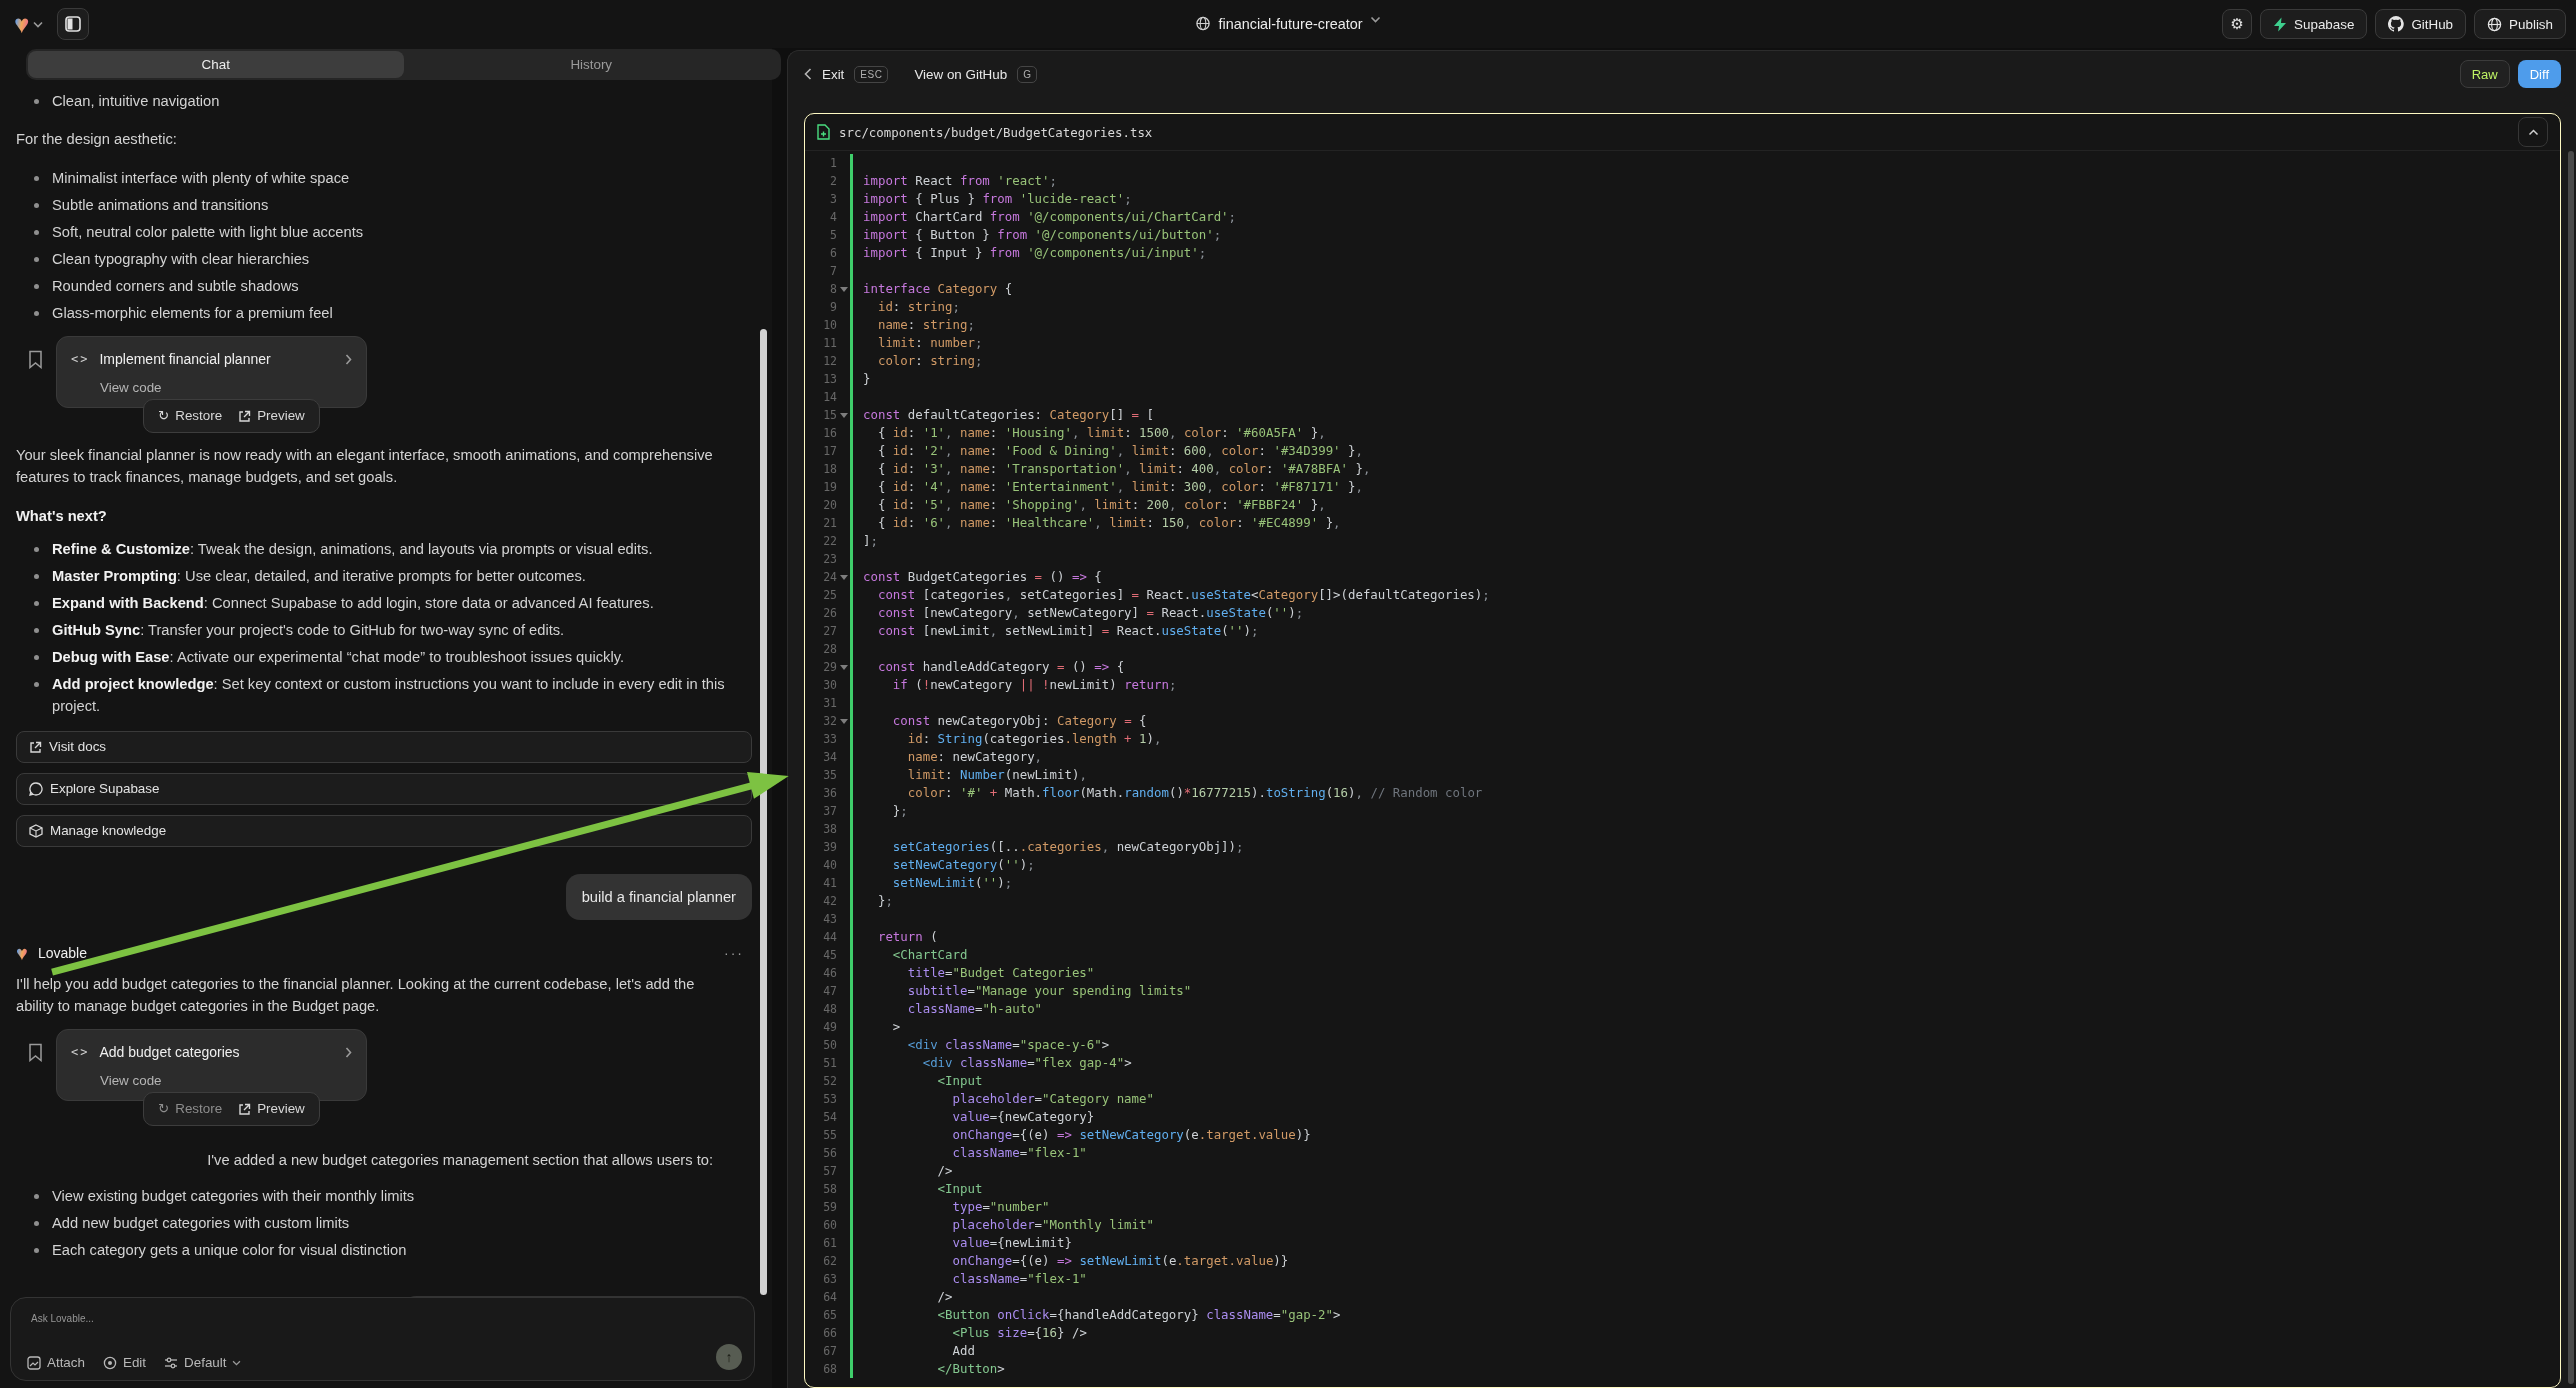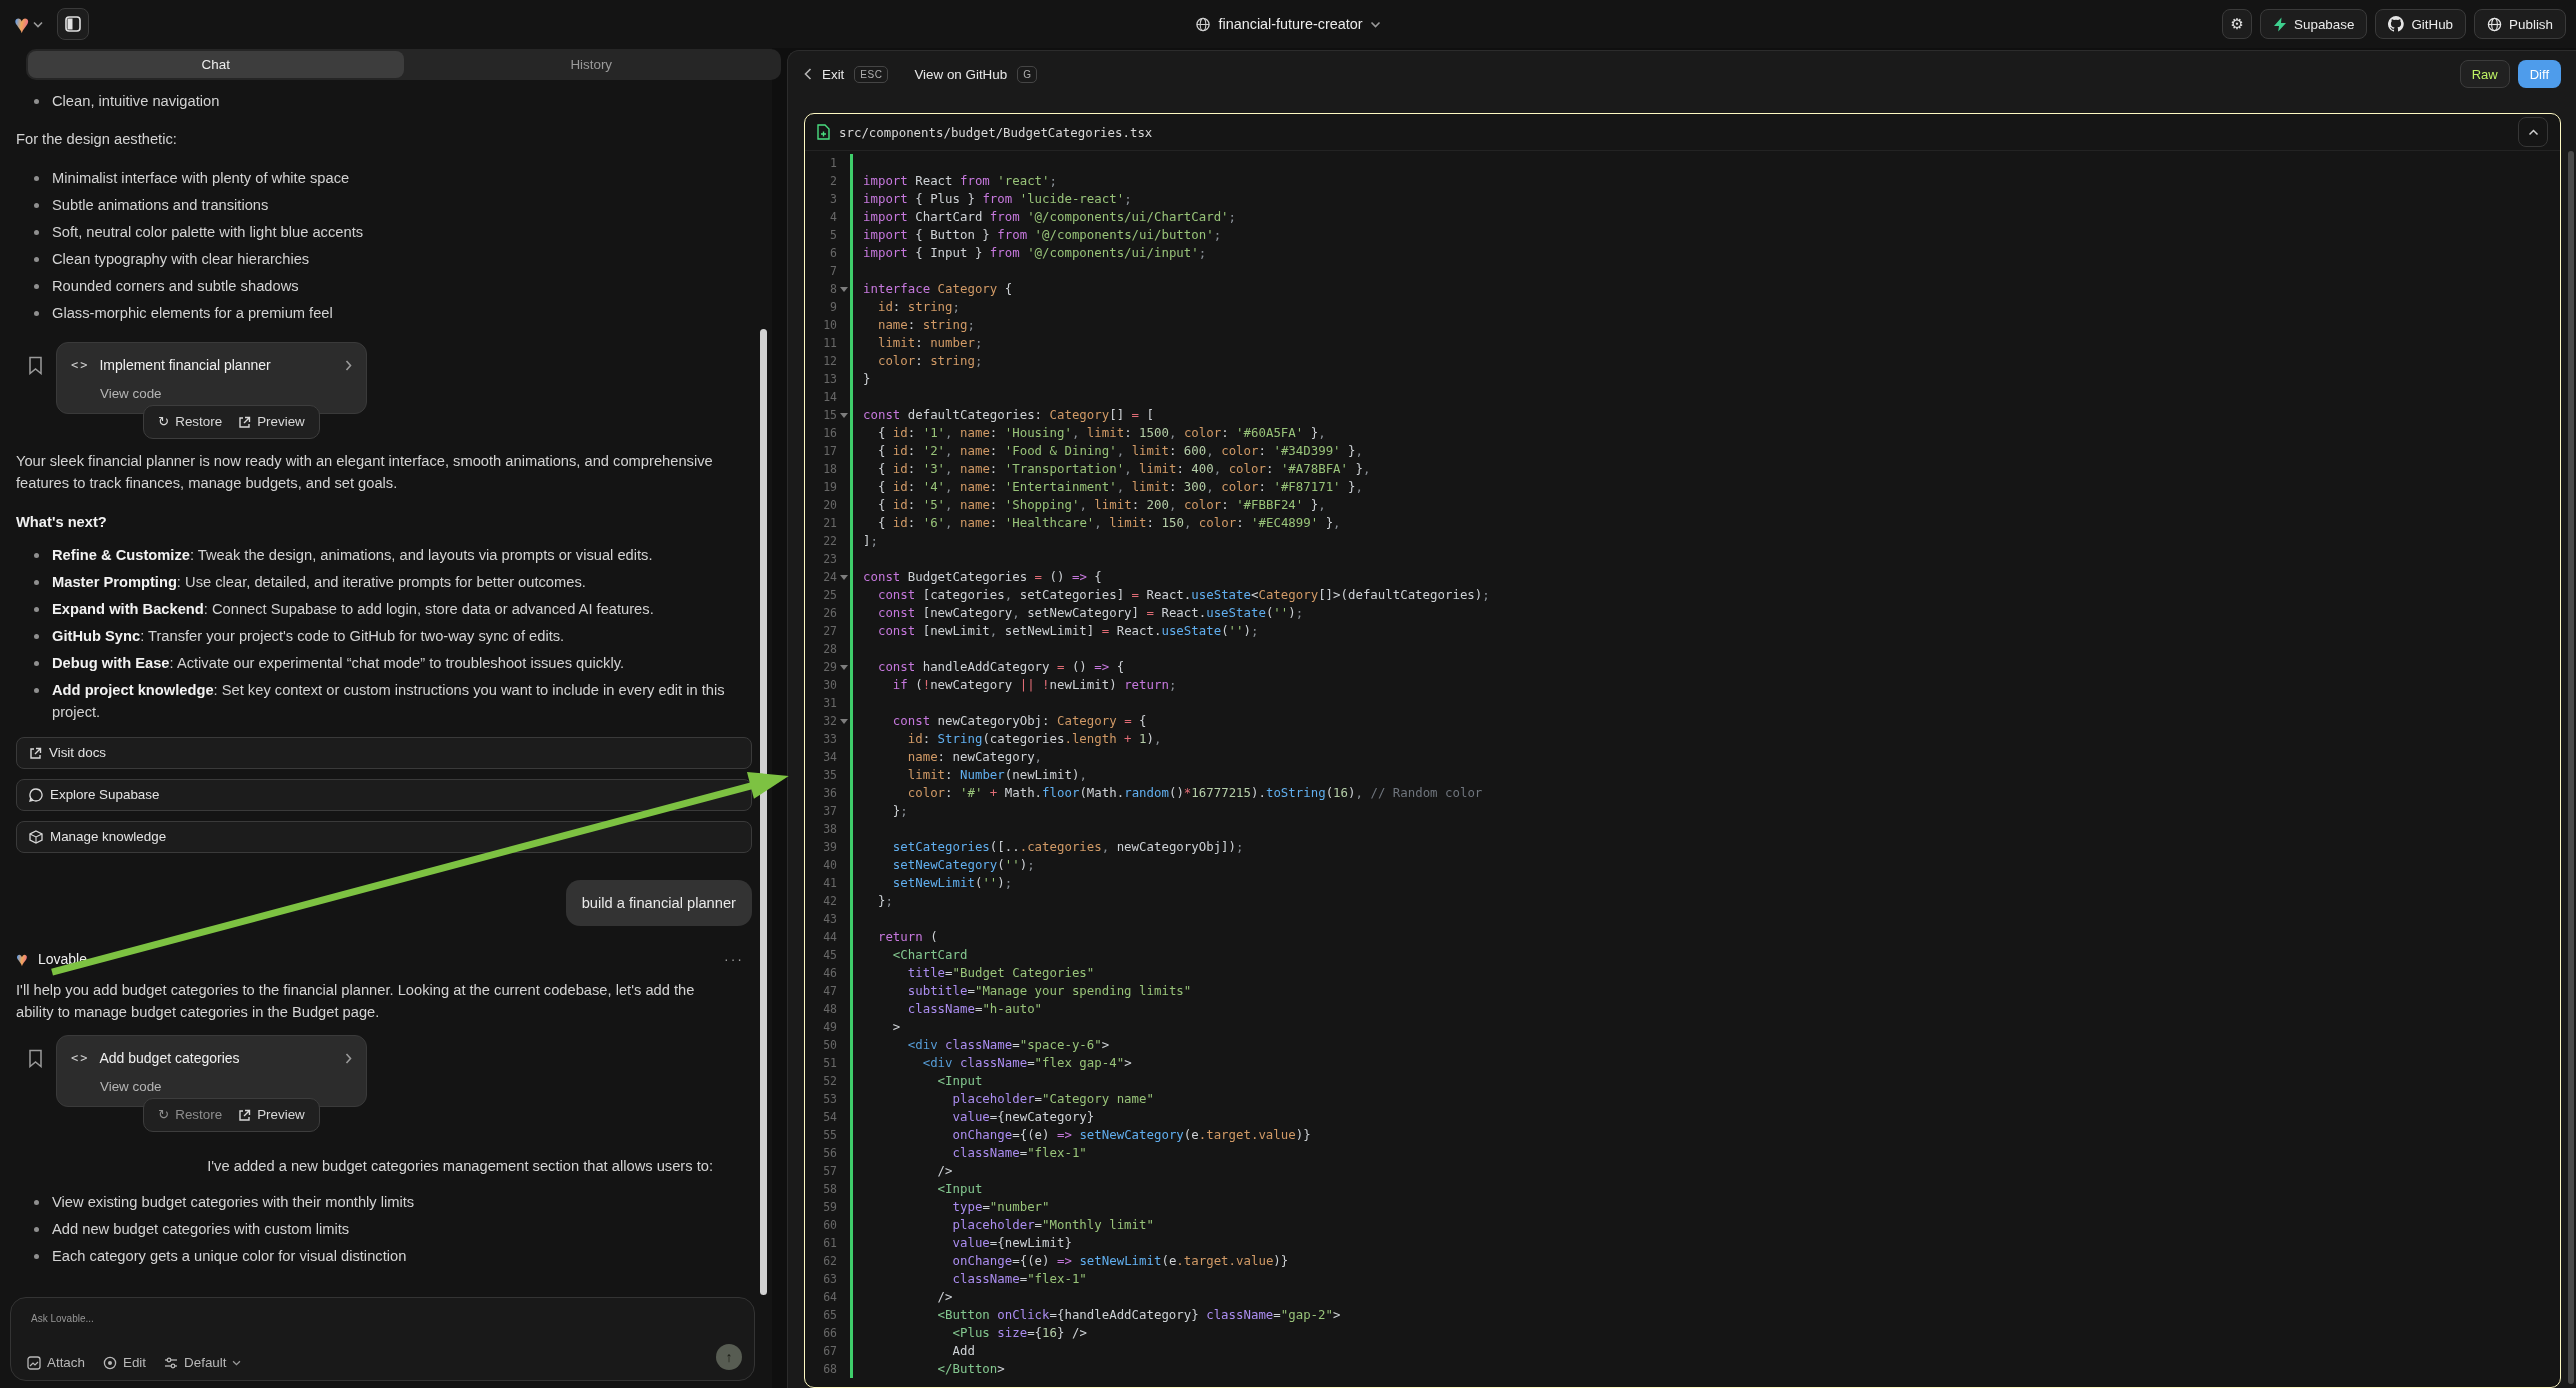--- a/index.html
+++ b/index.html
@@ -2,21 +2,21 @@
 <html style="--accent-blue: #4e9ceb; --diff-green: #3fce6b; --arrow-green: #7dc242; --file-green: #4ade80;"><head>
 <meta charset="utf-8">
 <style>
   html,body{margin:0;padding:0;}
   body{width:2576px;height:1388px;position:relative;background:#0f0f0f;font-family:"Liberation Sans",sans-serif;overflow:hidden;color:#d6d6d6;}
   
   #topbar{position:absolute;left:0;top:0;width:2576px;height:48px;background:#141414;display:flex;align-items:center;}
   .logo-heart{font-size:26px;line-height:26px;background:linear-gradient(100deg,#5a9cf0 15%,#f0a85a 50%,#ee6e8a 85%);-webkit-background-clip:text;background-clip:text;color:transparent;margin-left:14px;}
   .sm-chev{margin-left:4px;}
   .icon-btn{width:30px;height:30px;border:1px solid #3a3a3a;border-radius:8px;background:#1d1d1d;display:flex;align-items:center;justify-content:center;margin-left:14px;}
-  #title-group{position:absolute;left:50%;transform:translateX(-50%);display:flex;align-items:center;gap:8px;font-size:14.4px;color:#ececec;}
+  #title-group{position:absolute;left:50%;transform:translateX(-50%);display:flex;align-items:flex-start;gap:8px;font-size:14.4px;color:#ececec;}
   #topbar-right{position:absolute;right:10px;top:9px;display:flex;align-items:center;gap:8px;}
   .tb-btn{height:30px;border:1px solid #3a3a3a;border-radius:8px;background:#1d1d1d;display:flex;align-items:center;gap:7px;padding:0 12px;font-size:13.4px;color:#ececec;box-sizing:border-box;}
   .tb-gear{width:30px;padding:0;justify-content:center;font-size:15px;color:#e0e0e0;}
   
   #chat-panel{position:absolute;left:0;top:48px;width:772px;height:1340px;background:#141414;}
   #tabs{position:absolute;left:26px;top:1px;width:755px;height:31px;background:#262626;border-radius:10px;display:flex;padding:2px;box-sizing:border-box;justify-content:space-between;}
   .tab{flex:1;display:flex;align-items:center;justify-content:center;font-size:13.4px;color:#9b9b9b;border-radius:8px;}
   .tab.active{background:#3d3d3d;color:#ededed;}
   #chat-scroll{position:absolute;left:0;top:32px;width:772px;height:1225px;padding:10px 20px 0 16px;box-sizing:border-box;font-size:14.7px;line-height:22px;color:#d3d3d3;overflow:hidden;}
   .b-item{display:flex;margin-bottom:5px;}
@@ -137,21 +137,21 @@
   </div>
 
   <div id="chat-scroll">
     <div class="b-item" style="margin-bottom:16px;">
       <span class="dot"></span>
       <span class="b-text">Clean, intuitive navigation</span>
     </div>
 
     <div class="para" style="margin-bottom:17px;">For the design aesthetic:</div>
 
-    <div style="margin-bottom:18px;text-align:center;">
+    <div style="margin-bottom:12px;text-align:center;">
         <div class="b-item">
           <span class="dot"></span>
           <span class="b-text">Minimalist interface with plenty of white space</span>
         </div>
         <div class="b-item">
           <span class="dot"></span>
           <span class="b-text">Subtle animations and transitions</span>
         </div>
         <div class="b-item">
           <span class="dot"></span>

